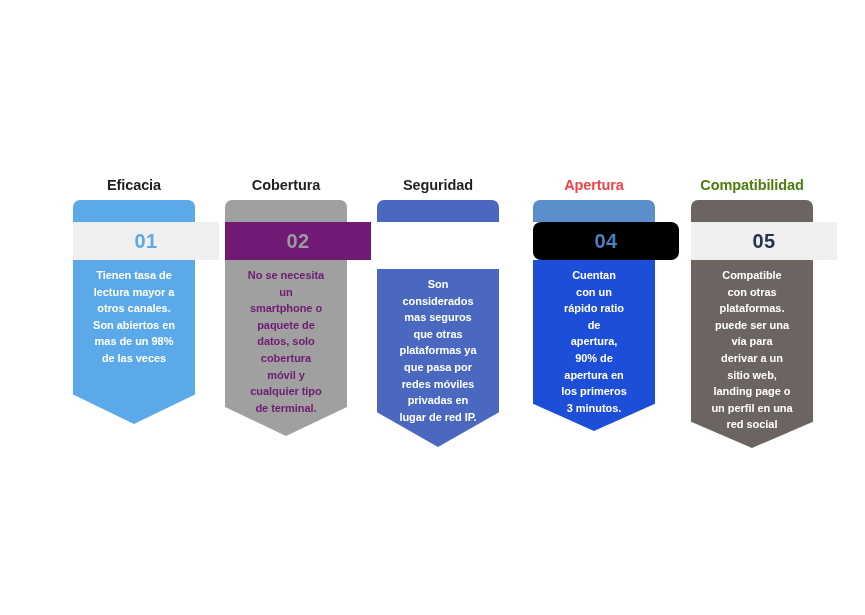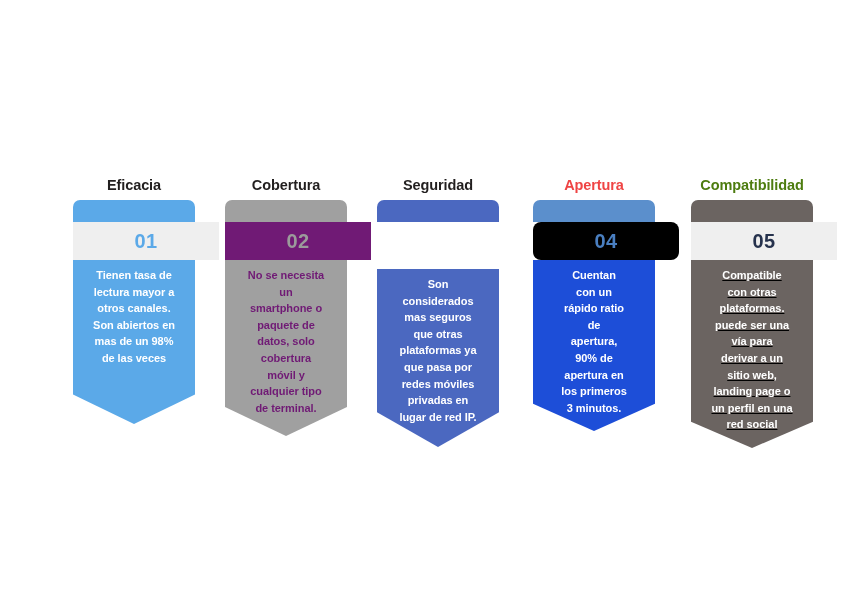--- a/index.html
+++ b/index.html
@@ -92,21 +92,21 @@
   #banner-3 { left: 365px; }
   #banner-3 .cap { height: 22px; }
   #banner-3 .pennant { height: 178px; -webkit-clip-path: polygon(0 0, 100% 0, 100% 80.5%, 50% 100%, 0 80.5%); clip-path: polygon(0 0, 100% 0, 100% 80.5%, 50% 100%, 0 80.5%); }
 
   #banner-4 { left: 521px; }
   #banner-4 .cap { height: 22px; }
   #banner-4 .pennant { height: 171px; -webkit-clip-path: polygon(0 0, 100% 0, 100% 84%, 50% 100%, 0 84%); clip-path: polygon(0 0, 100% 0, 100% 84%, 50% 100%, 0 84%); }
 
   #banner-5 { left: 679px; }
   #banner-5 .cap { height: 22px; }
-  #banner-5 .pennant { height: 188px; -webkit-clip-path: polygon(0 0, 100% 0, 100% 86%, 50% 100%, 0 86%); clip-path: polygon(0 0, 100% 0, 100% 86%, 50% 100%, 0 86%); text-decoration: underline; }
+  #banner-5 .pennant { height: 188px; -webkit-clip-path: polygon(0 0, 100% 0, 100% 86%, 50% 100%, 0 86%); clip-path: polygon(0 0, 100% 0, 100% 86%, 50% 100%, 0 86%); }
 </style>
 </head>
 <body style="background: rgb(255, 255, 255);">
 
 <div id="infographic">
 
   <div class="banner" id="banner-1">
     <div class="banner-title" style="color: rgb(34, 31, 31);">Eficacia</div>
     <div class="banner-body">
       <div class="cap" style="background: rgb(91, 169, 232);"></div>

